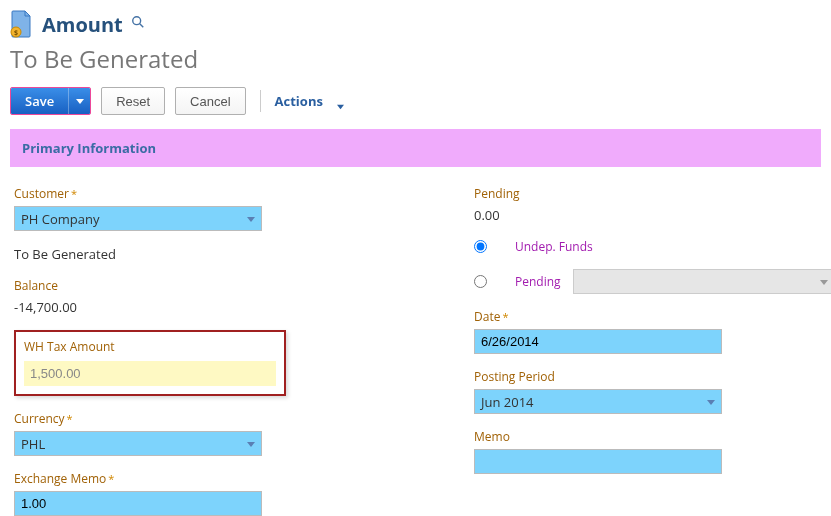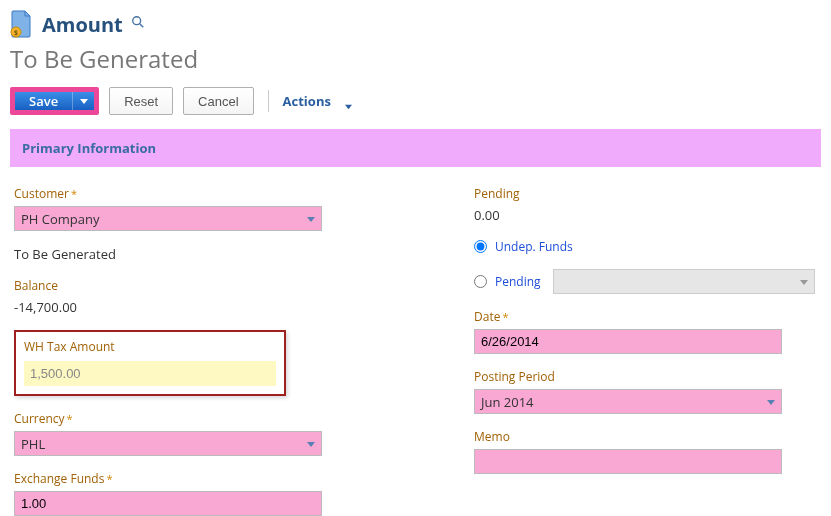--- a/index.html
+++ b/index.html
@@ -47,21 +47,21 @@
     border: 1px solid #b0b0b0;
     background: linear-gradient(#fff,#f4f4f4);
     color: #555;
     font-size: 13px;
     cursor: pointer;
     border-radius: 2px;
   }
   .btn-primary {
     display: inline-flex;
     align-items: stretch;
-    border: 5px solid #ec4899;
+    border: 1px solid #ec4899;
     border-radius: 2px;
     overflow: hidden;
     height: 28px;
   }
   .btn-primary .main {
     background: linear-gradient(#3a8ee8,#1860c2);
     color: #fff;
     font-weight: 600;
     padding: 0 14px;
     display: flex;
@@ -125,26 +125,26 @@
     content: "*";
     color: #d08700;
     margin-left: 2px;
     font-size: 11px;
   }
   .static-value {
     color: #333;
     font-size: 13px;
   }
   .text-input, .select {
-    width: 308px;
+    width: 248px;
     height: 25px;
     border: 1px solid #bbb;
     padding: 2px 6px;
     font-size: 13px;
-    background: #f9a8d4;
+    background: #7dd3fc;
   }
   .select {
     display: flex;
     align-items: center;
     justify-content: space-between;
     cursor: pointer;
   }
   .select .caret-box {
     width: 20px;
     height: 23px;
@@ -177,22 +177,23 @@
   .radio-row {
     display: flex;
     align-items: center;
     gap: 8px;
     margin-bottom: 14px;
   }
   .radio-row input[type=radio] {
     margin: 0;
   }
   .radio-label {
-    color: #1d4ed8;
+    color: #a21caf;
     font-size: 12px;
+    margin-left: 20px;
   }
   .select-wide { width: 262px; }
 </style>
 </head>
 <body>
 
 <div class="page-header">
   <span class="doc-icon">
     <svg width="24" height="28" viewBox="0 0 24 28">
       <path d="M3 1h12l5 5v20a1 1 0 0 1-1 1H3a1 1 0 0 1-1-1V2a1 1 0 0 1 1-1z" fill="#7fb3e8" stroke="#3a79c1" stroke-width="1"></path>
@@ -270,21 +271,21 @@
         <span>PHL</span>
         <span class="caret-box">
             <svg width="8" height="8" viewBox="0 0 8 8">
               <path d="M0 2h8L4 7z"></path>
             </svg>
           </span>
       </div>
     </div>
 
     <div class="field">
-      <div class="field-label required">Exchange Funds</div>
+      <div class="field-label required">Exchange Memo</div>
       <input class="text-input" value="1.00" style="">
     </div>
 
   </div>
 
   <div class="col col-right">
 
     <div class="field">
       <div class="field-label">Pending</div>
       <div class="static-value">0.00</div>

